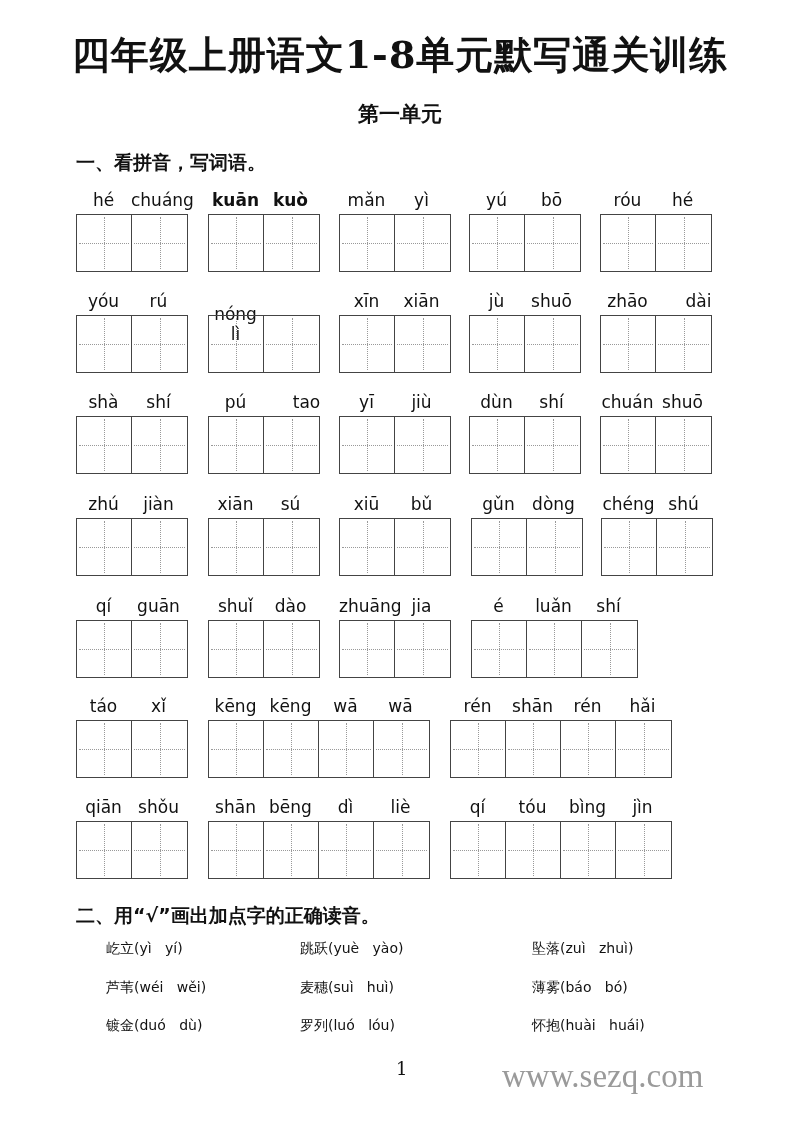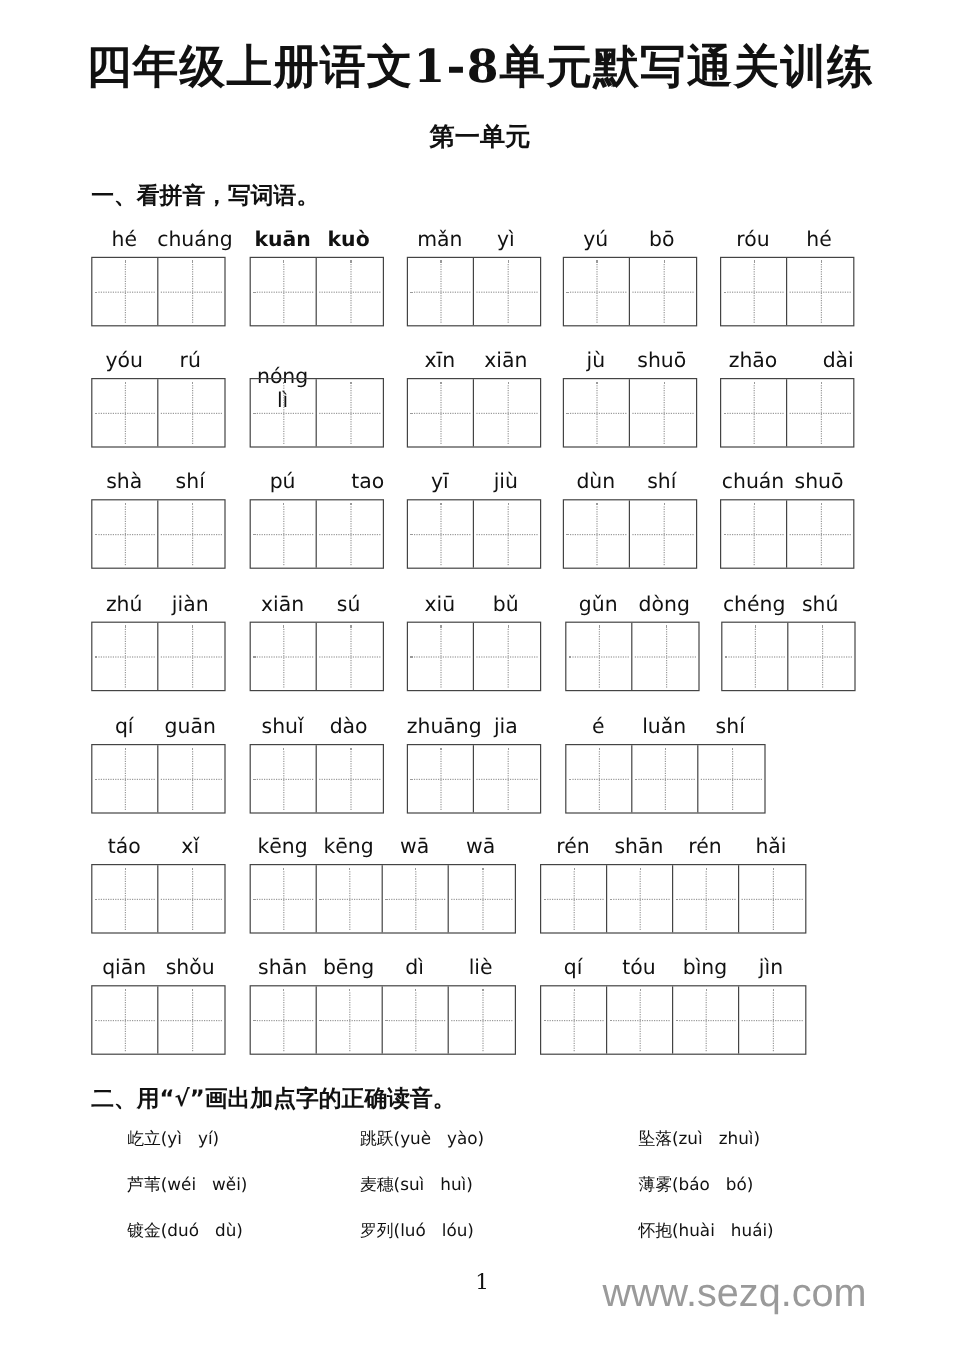--- a/index.html
+++ b/index.html
@@ -43,21 +43,21 @@
     position: absolute; font-size: 14px; color: #111; white-space: pre;
     font-family: "DejaVu Sans", "Liberation Sans", sans-serif;
   }
   .item .hz { font-family: "DejaVu Serif", "Liberation Serif", serif; }
   .page-num {
     position: absolute; left: 396px; top: 1058px; font-size: 18px;
     font-family: "DejaVu Serif", "Liberation Serif", serif;
   }
   .watermark {
     position: absolute; left: 502px; top: 1058px; font-size: 33px; color: #9a9a9a;
-    font-family: Liberation Sans, sans-serif;
+    font-family: Liberation Serif, serif;
   }
 </style>
 </head>
 <body>
 
 <div class="title">四年级上册语文1-8单元默写通关训练</div>
 <div class="subtitle">第一单元</div>
 
 <div class="section-heading" style="top:150px;">一、看拼音，写词语。</div>
 

